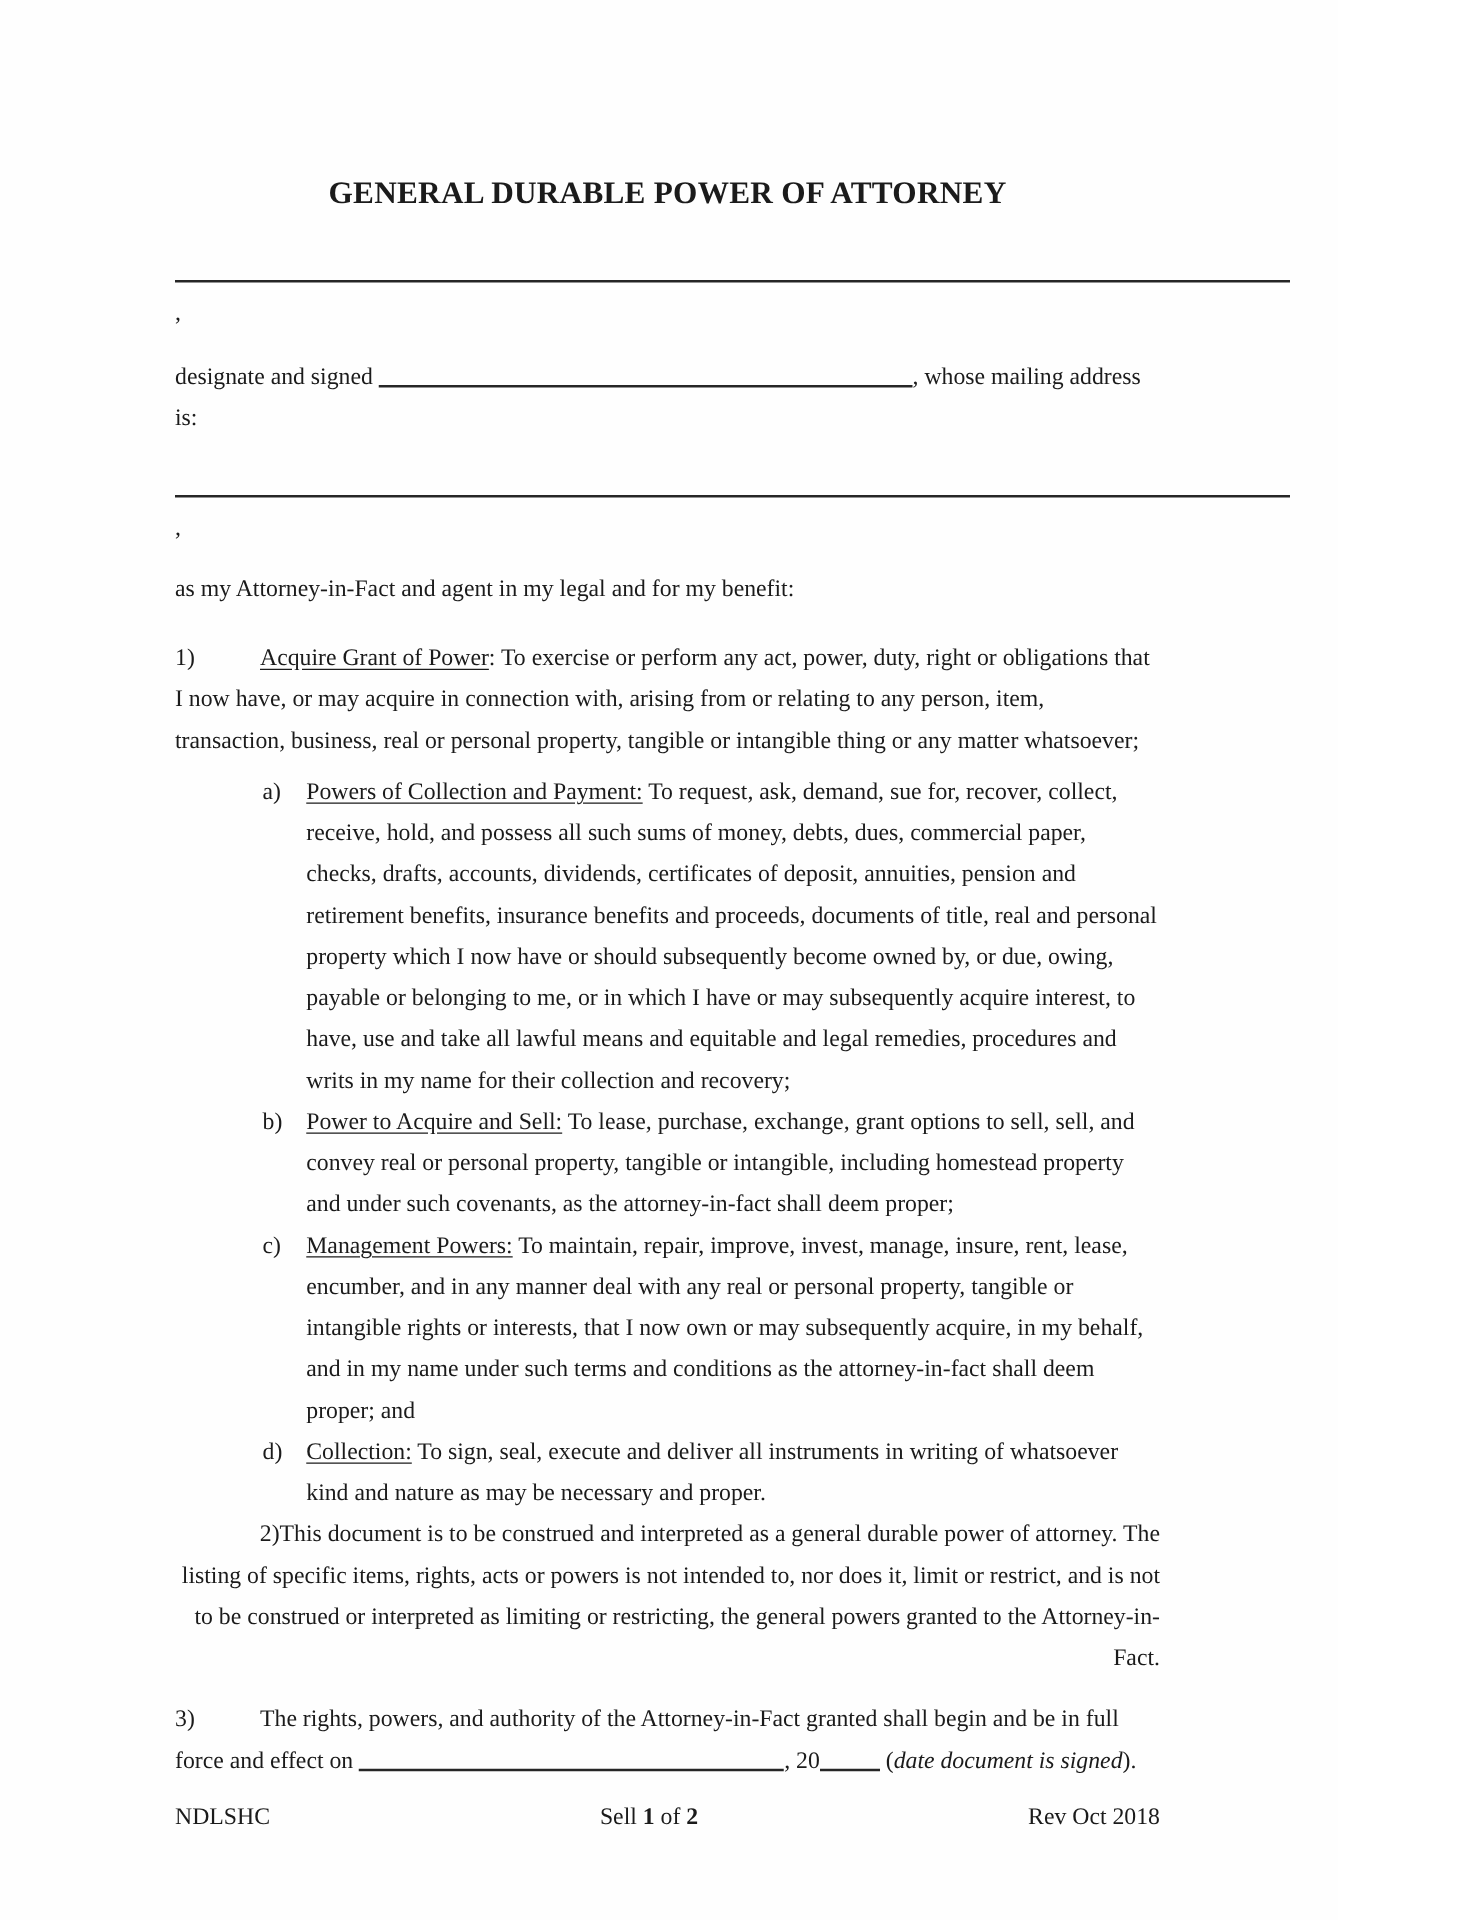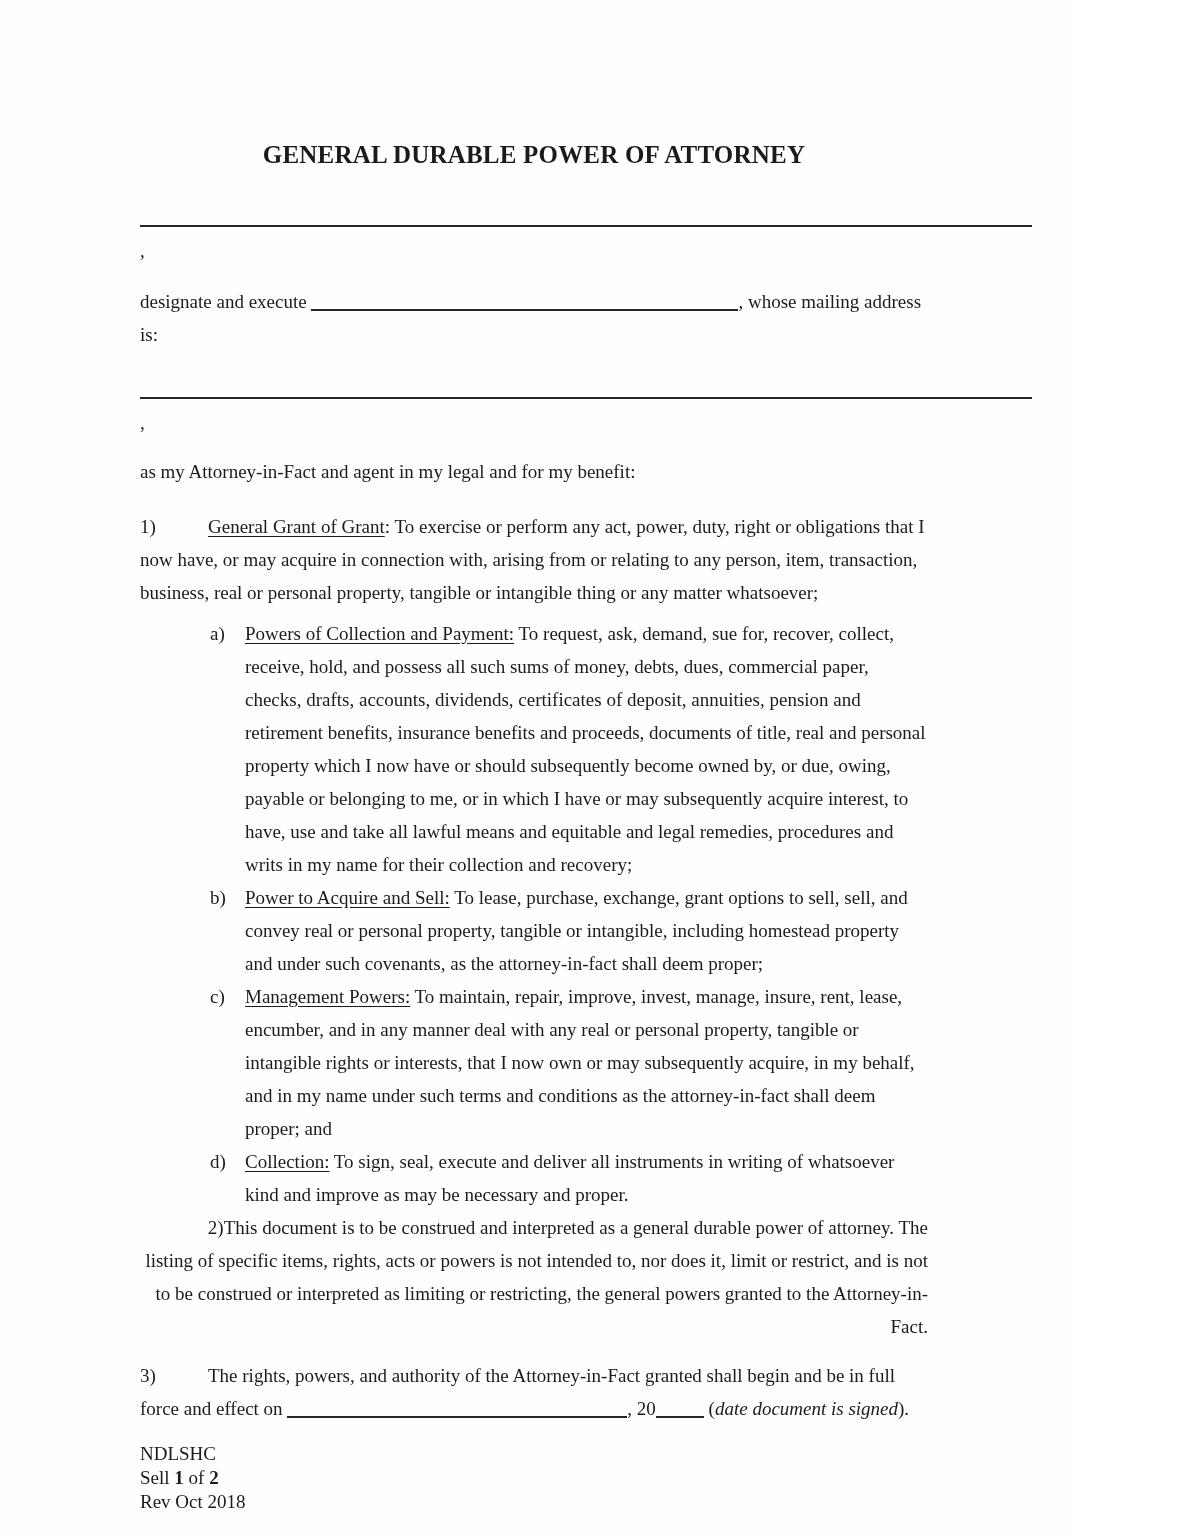--- a/index.html
+++ b/index.html
@@ -75,50 +75,49 @@
   .footer {
     position: absolute;
     left: 140px;
     right: 142px;
     top: 1442px;
     display: flex;
     justify-content: space-between;
     align-items: baseline;
     font-size: 19px;
     line-height: 24px;
-    flex-direction: column;
   }
 </style>
 </head>
 <body>
 
 <div class="page">
 
   <h1 class="doc-title">GENERAL DURABLE POWER OF ATTORNEY</h1>
 
 
   <p class="blank-line-p"><span class="blank blank-full"></span><span>,</span></p>
 
-  <p class="intro-line3"><span>designate and execute</span>
+  <p class="intro-line3"><span>designate and signed</span>
 <span class="blank blank-agent"></span><span>, whose mailing address is:</span></p>
 
   <p class="blank-line-p2"><span class="blank blank-full"></span><span>,</span></p>
 
   <p class="intro-line5">as my Attorney-in-Fact and agent in my legal and for my benefit:</p>
 
-  <p class="sec first"><span class="marker">1)</span><span class="u">General Grant of Grant</span><span>:  To exercise or perform any act, power, duty, right or obligations that I now have, or may acquire in connection with, arising from or relating to any person, item, transaction, business, real or personal property, tangible or intangible thing or any matter whatsoever;</span></p>
+  <p class="sec first"><span class="marker">1)</span><span class="u">Acquire Grant of Power</span><span>:  To exercise or perform any act, power, duty, right or obligations that I now have, or may acquire in connection with, arising from or relating to any person, item, transaction, business, real or personal property, tangible or intangible thing or any matter whatsoever;</span></p>
 
   <div class="subs">
     <div class="sub"><span class="marker">a)</span><span class="u">Powers of Collection and Payment:</span><span> To request, ask, demand, sue for, recover, collect, receive,  hold, and possess all such sums of money, debts, dues, commercial paper, checks, drafts, accounts, dividends, certificates of deposit, annuities, pension and retirement benefits, insurance benefits and proceeds, documents of title, real and personal property which I now have or should subsequently become owned by, or due, owing, payable or belonging to me, or in which I have or may subsequently acquire interest, to have, use and take all lawful means and equitable and legal remedies, procedures and writs in my name for their collection and recovery;</span></div>
 
     <div class="sub"><span class="marker">b)</span><span class="u">Power to Acquire and Sell:</span><span>  To lease, purchase, exchange, grant options to sell,  sell, and convey real or personal property, tangible or intangible, including homestead property and under such covenants, as the attorney-in-fact shall deem proper;</span></div>
 
     <div class="sub"><span class="marker">c)</span><span class="u">Management Powers:</span><span>  To maintain, repair, improve, invest, manage, insure, rent, lease, encumber, and in any manner deal with any real or personal property, tangible or intangible rights or interests, that I now own or may subsequently acquire, in my behalf, and in my name under such terms and conditions as the attorney-in-fact shall deem proper; and</span></div>
 
-    <div class="sub"><span class="marker">d)</span><span class="u">Collection:</span><span>  To sign, seal, execute and deliver all instruments in writing of whatsoever kind and improve as may be necessary and proper.</span></div>
+    <div class="sub"><span class="marker">d)</span><span class="u">Collection:</span><span>  To sign, seal, execute and deliver all instruments in writing of whatsoever kind and nature as may be necessary and proper.</span></div>
   </div>
 
   <p class="sec sec2"><span class="marker">2)</span><span>This document is to be construed and interpreted as a general durable power of attorney.  The listing of specific items, rights, acts or powers is not intended to, nor does it, limit or restrict, and is not to be construed or interpreted as limiting or restricting, the general powers granted to the Attorney-in-Fact.</span></p>
 
   <p class="sec sec3"><span class="marker">3)</span><span>The rights, powers, and authority of the Attorney-in-Fact granted shall begin and be in full force and effect on</span>
 <span class="blank blank-date"></span><span>, 20</span><span class="blank blank-year"></span>
 <span>(</span><span class="it">date document is signed</span><span>).</span></p>
 
   <div class="footer">
     <span>NDLSHC</span>

